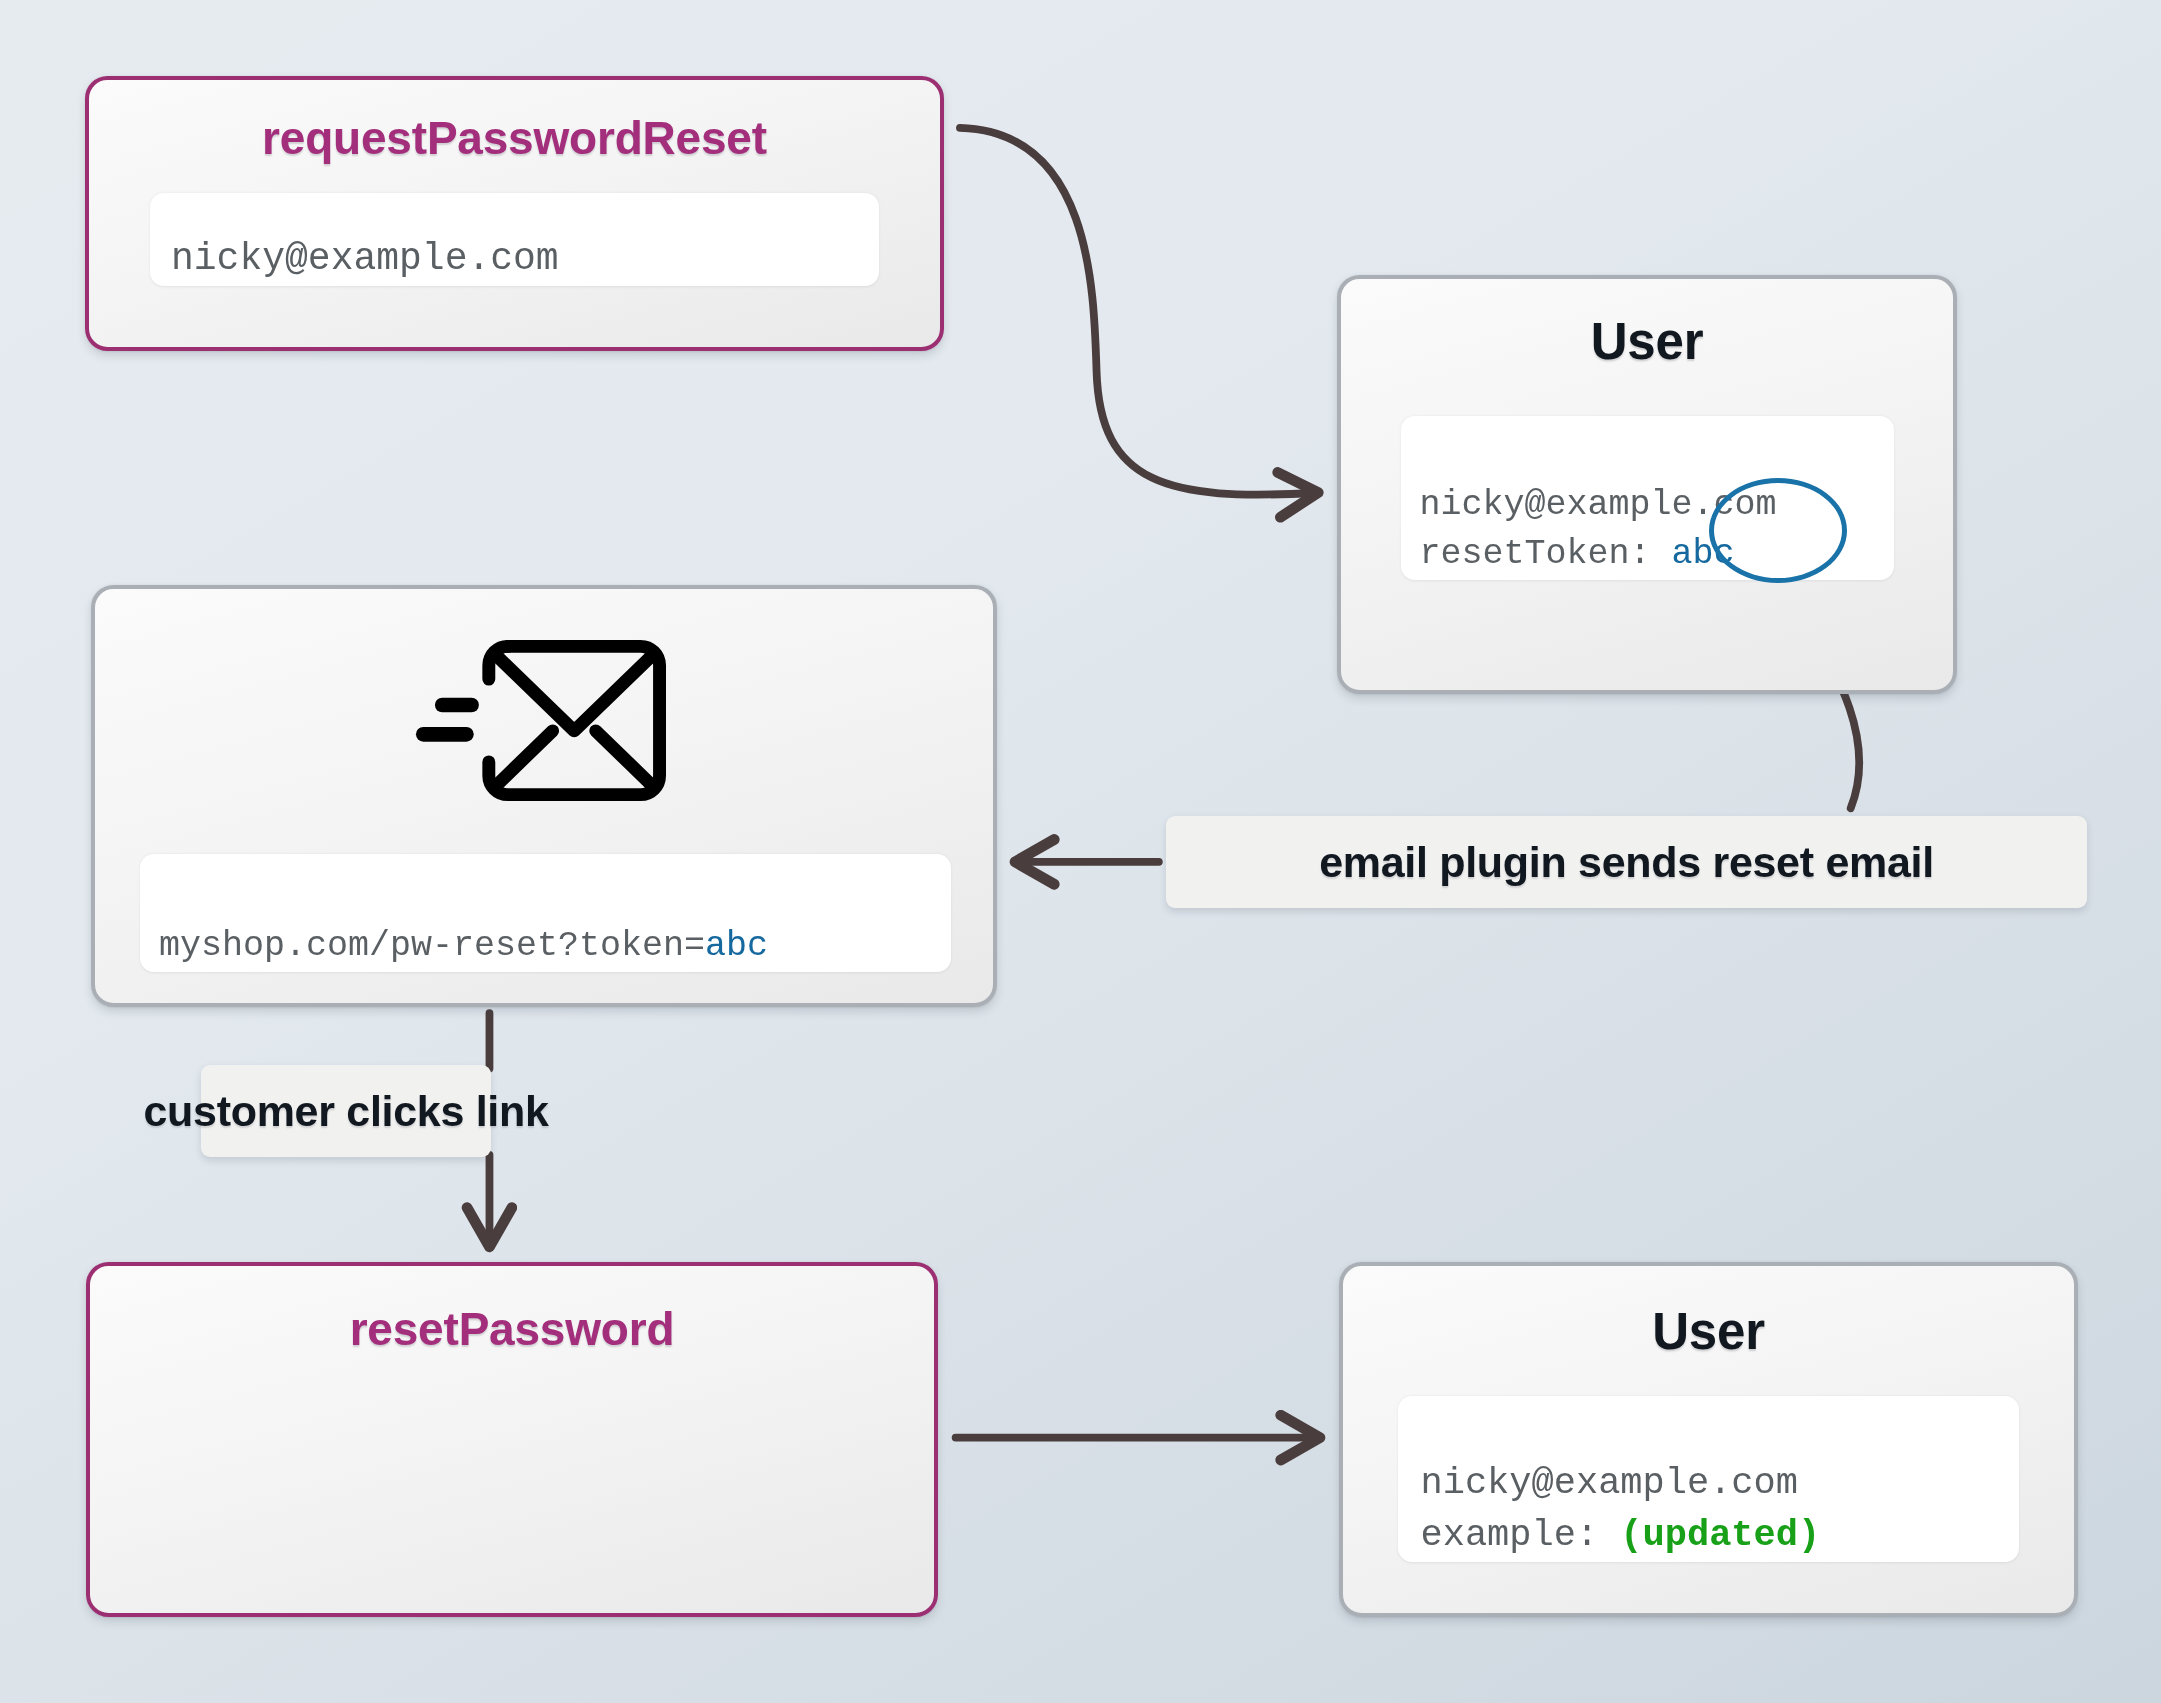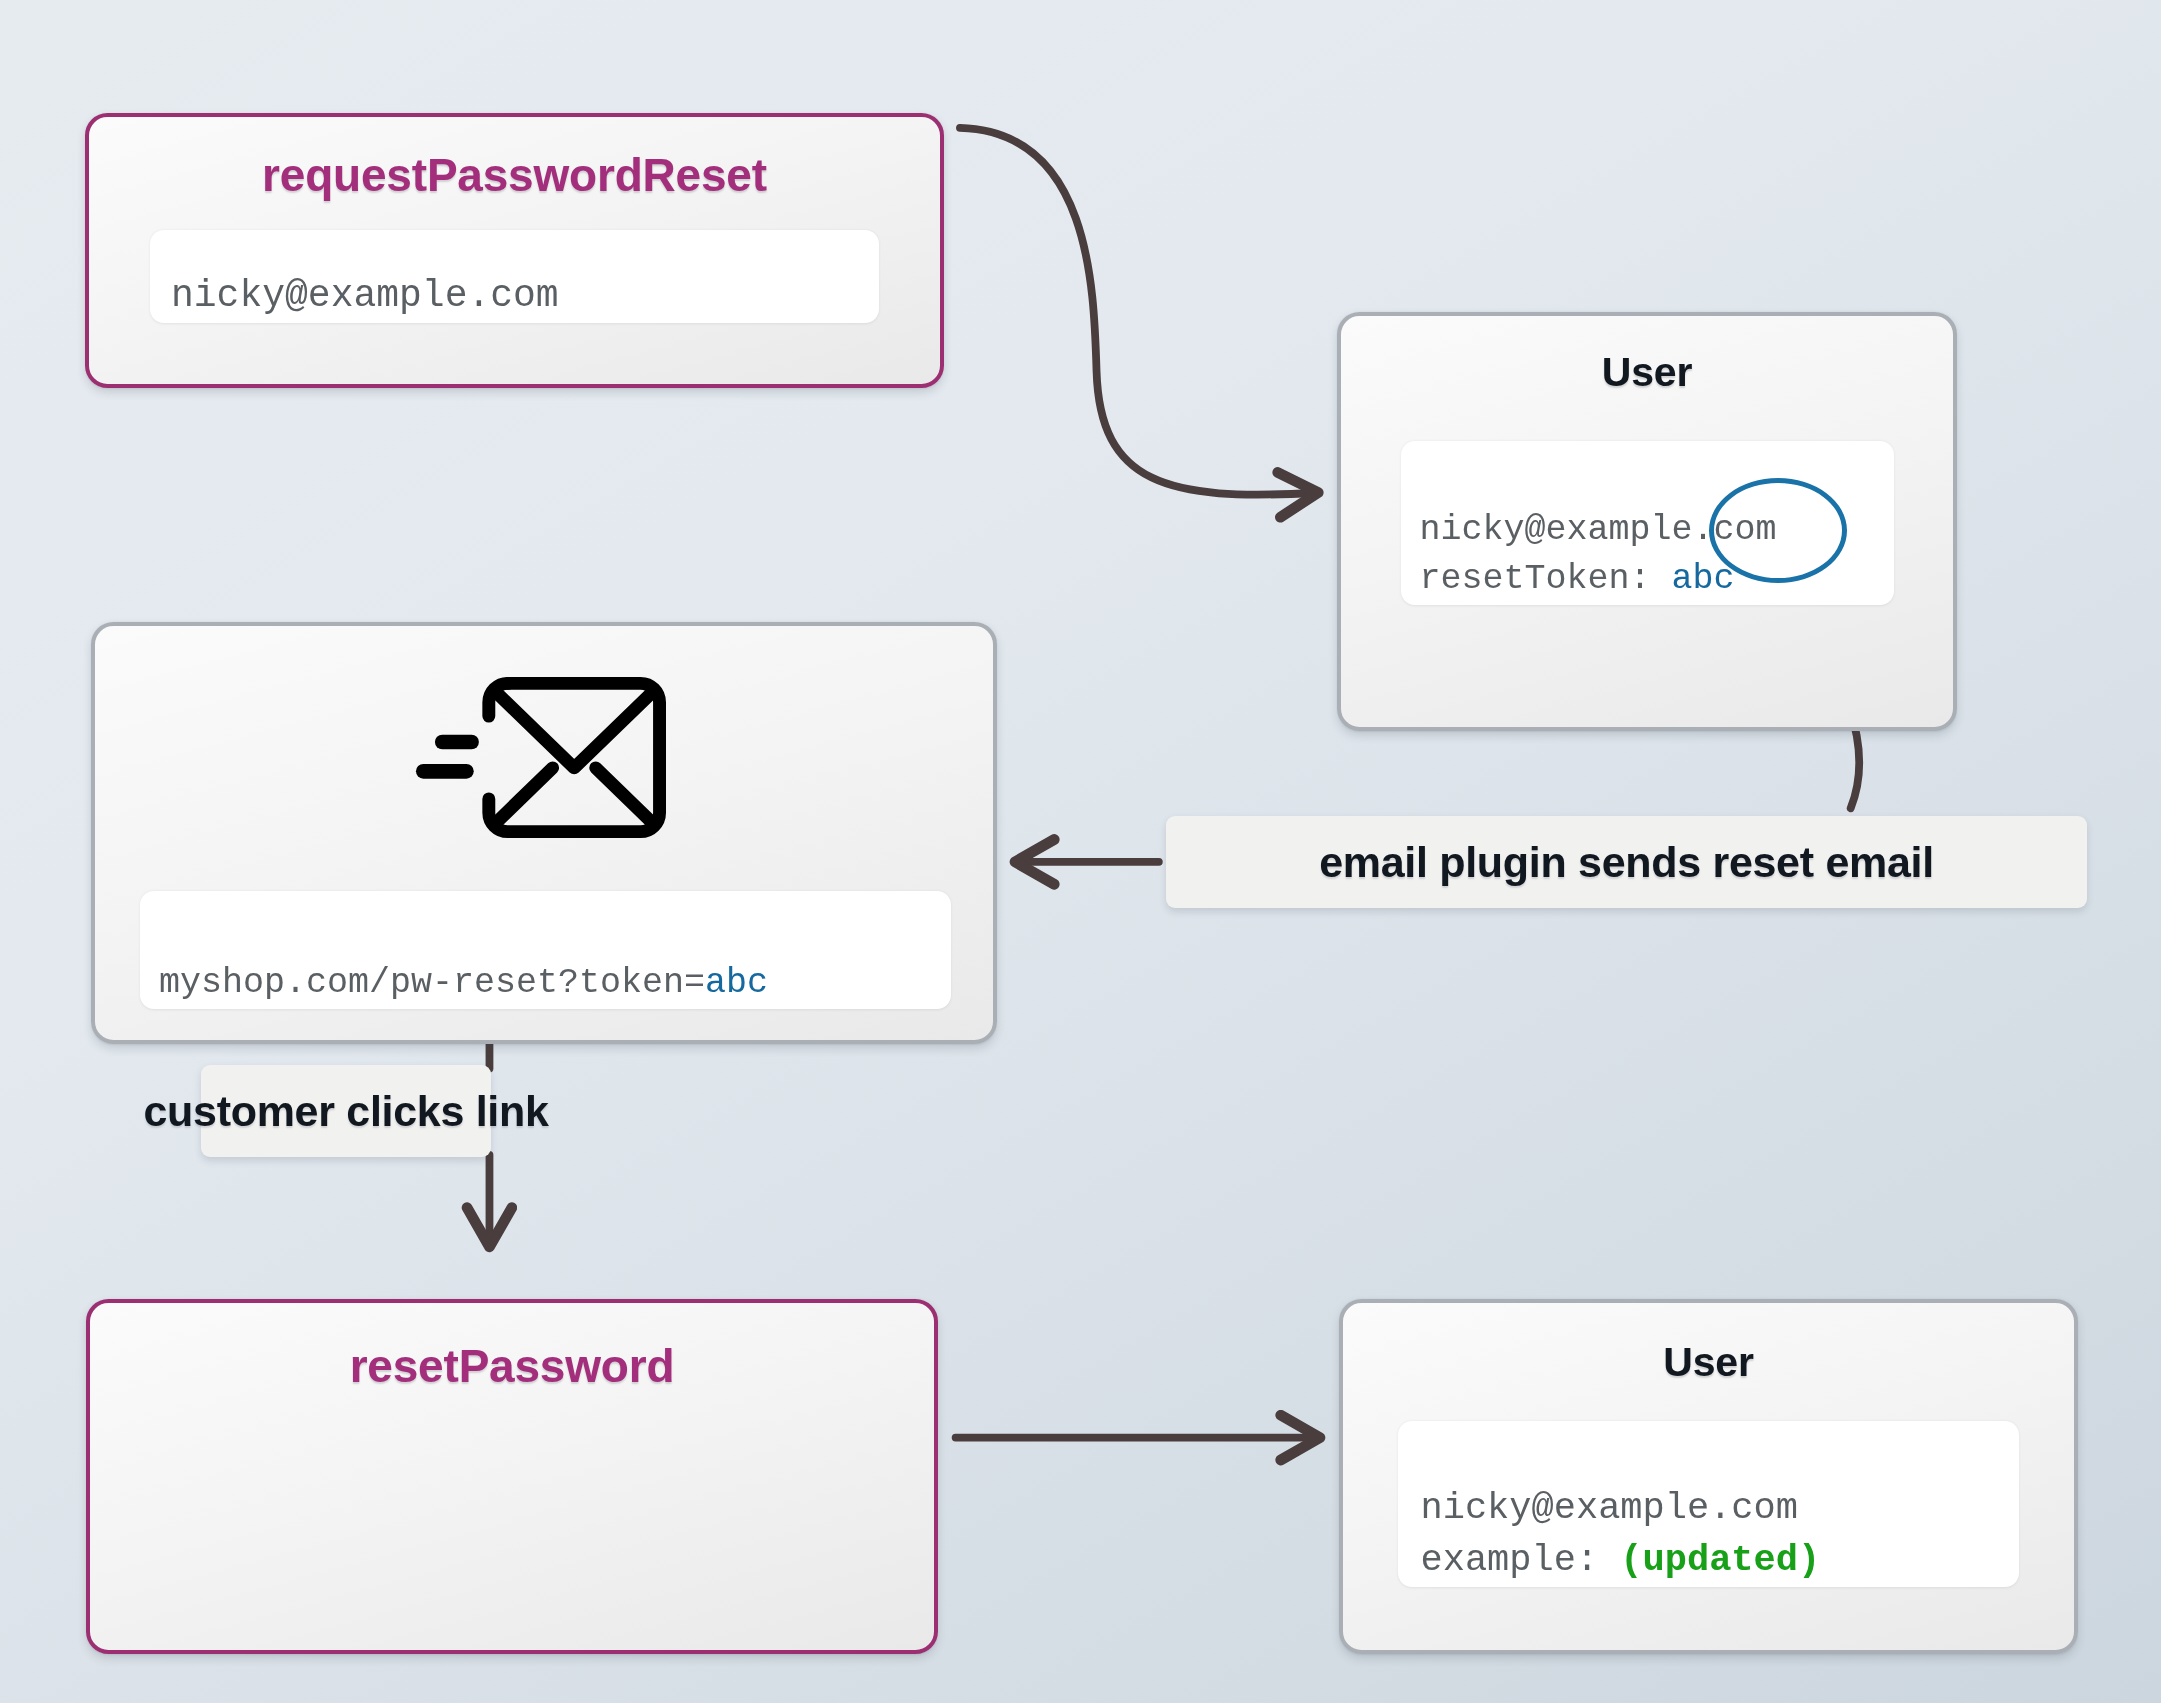--- a/index.html
+++ b/index.html
@@ -36,21 +36,20 @@
   .node {
     position: absolute;
     box-sizing: border-box;
     border-radius: 22.5px;
     background: linear-gradient(165deg, #fbfbfb 0%, #f4f4f4 45%, #e9e9ea 100%);
     box-shadow: 0 4.3px 8.6px rgba(60,70,85,.17), 0 0.9px 1.7px rgba(60,70,85,.10);
     z-index: 2;
     display: flex;
     flex-direction: column;
     align-items: center;
-    margin-top: 37px;
   }
   .node.api {
     border: 4.3px solid #9c2f72;
   }
   .node.entity {
     border: 4.3px solid #a9afb5;
   }
   .node.plain {
     border: 4.3px solid #a9afb5;
   }
@@ -60,21 +59,21 @@
     letter-spacing: -0.2px;
     text-shadow: 0 1.7px 1.7px rgba(120,120,130,.30);
     white-space: nowrap;
   }
   .node.api .node-title {
     color: #a32e7c;
     font-size: 46px;
   }
   .node.entity .node-title {
     color: #111820;
-    font-size: 41px;
+    font-size: 51px;
   }
 
   
   .record {
     background: #ffffff;
     border-radius: 14px;
     box-sizing: border-box;
     font-family: Liberation Mono, monospace;
     color: #5a5f63;
     box-shadow: 0 0.9px 2.6px rgba(70,80,90,.10);

